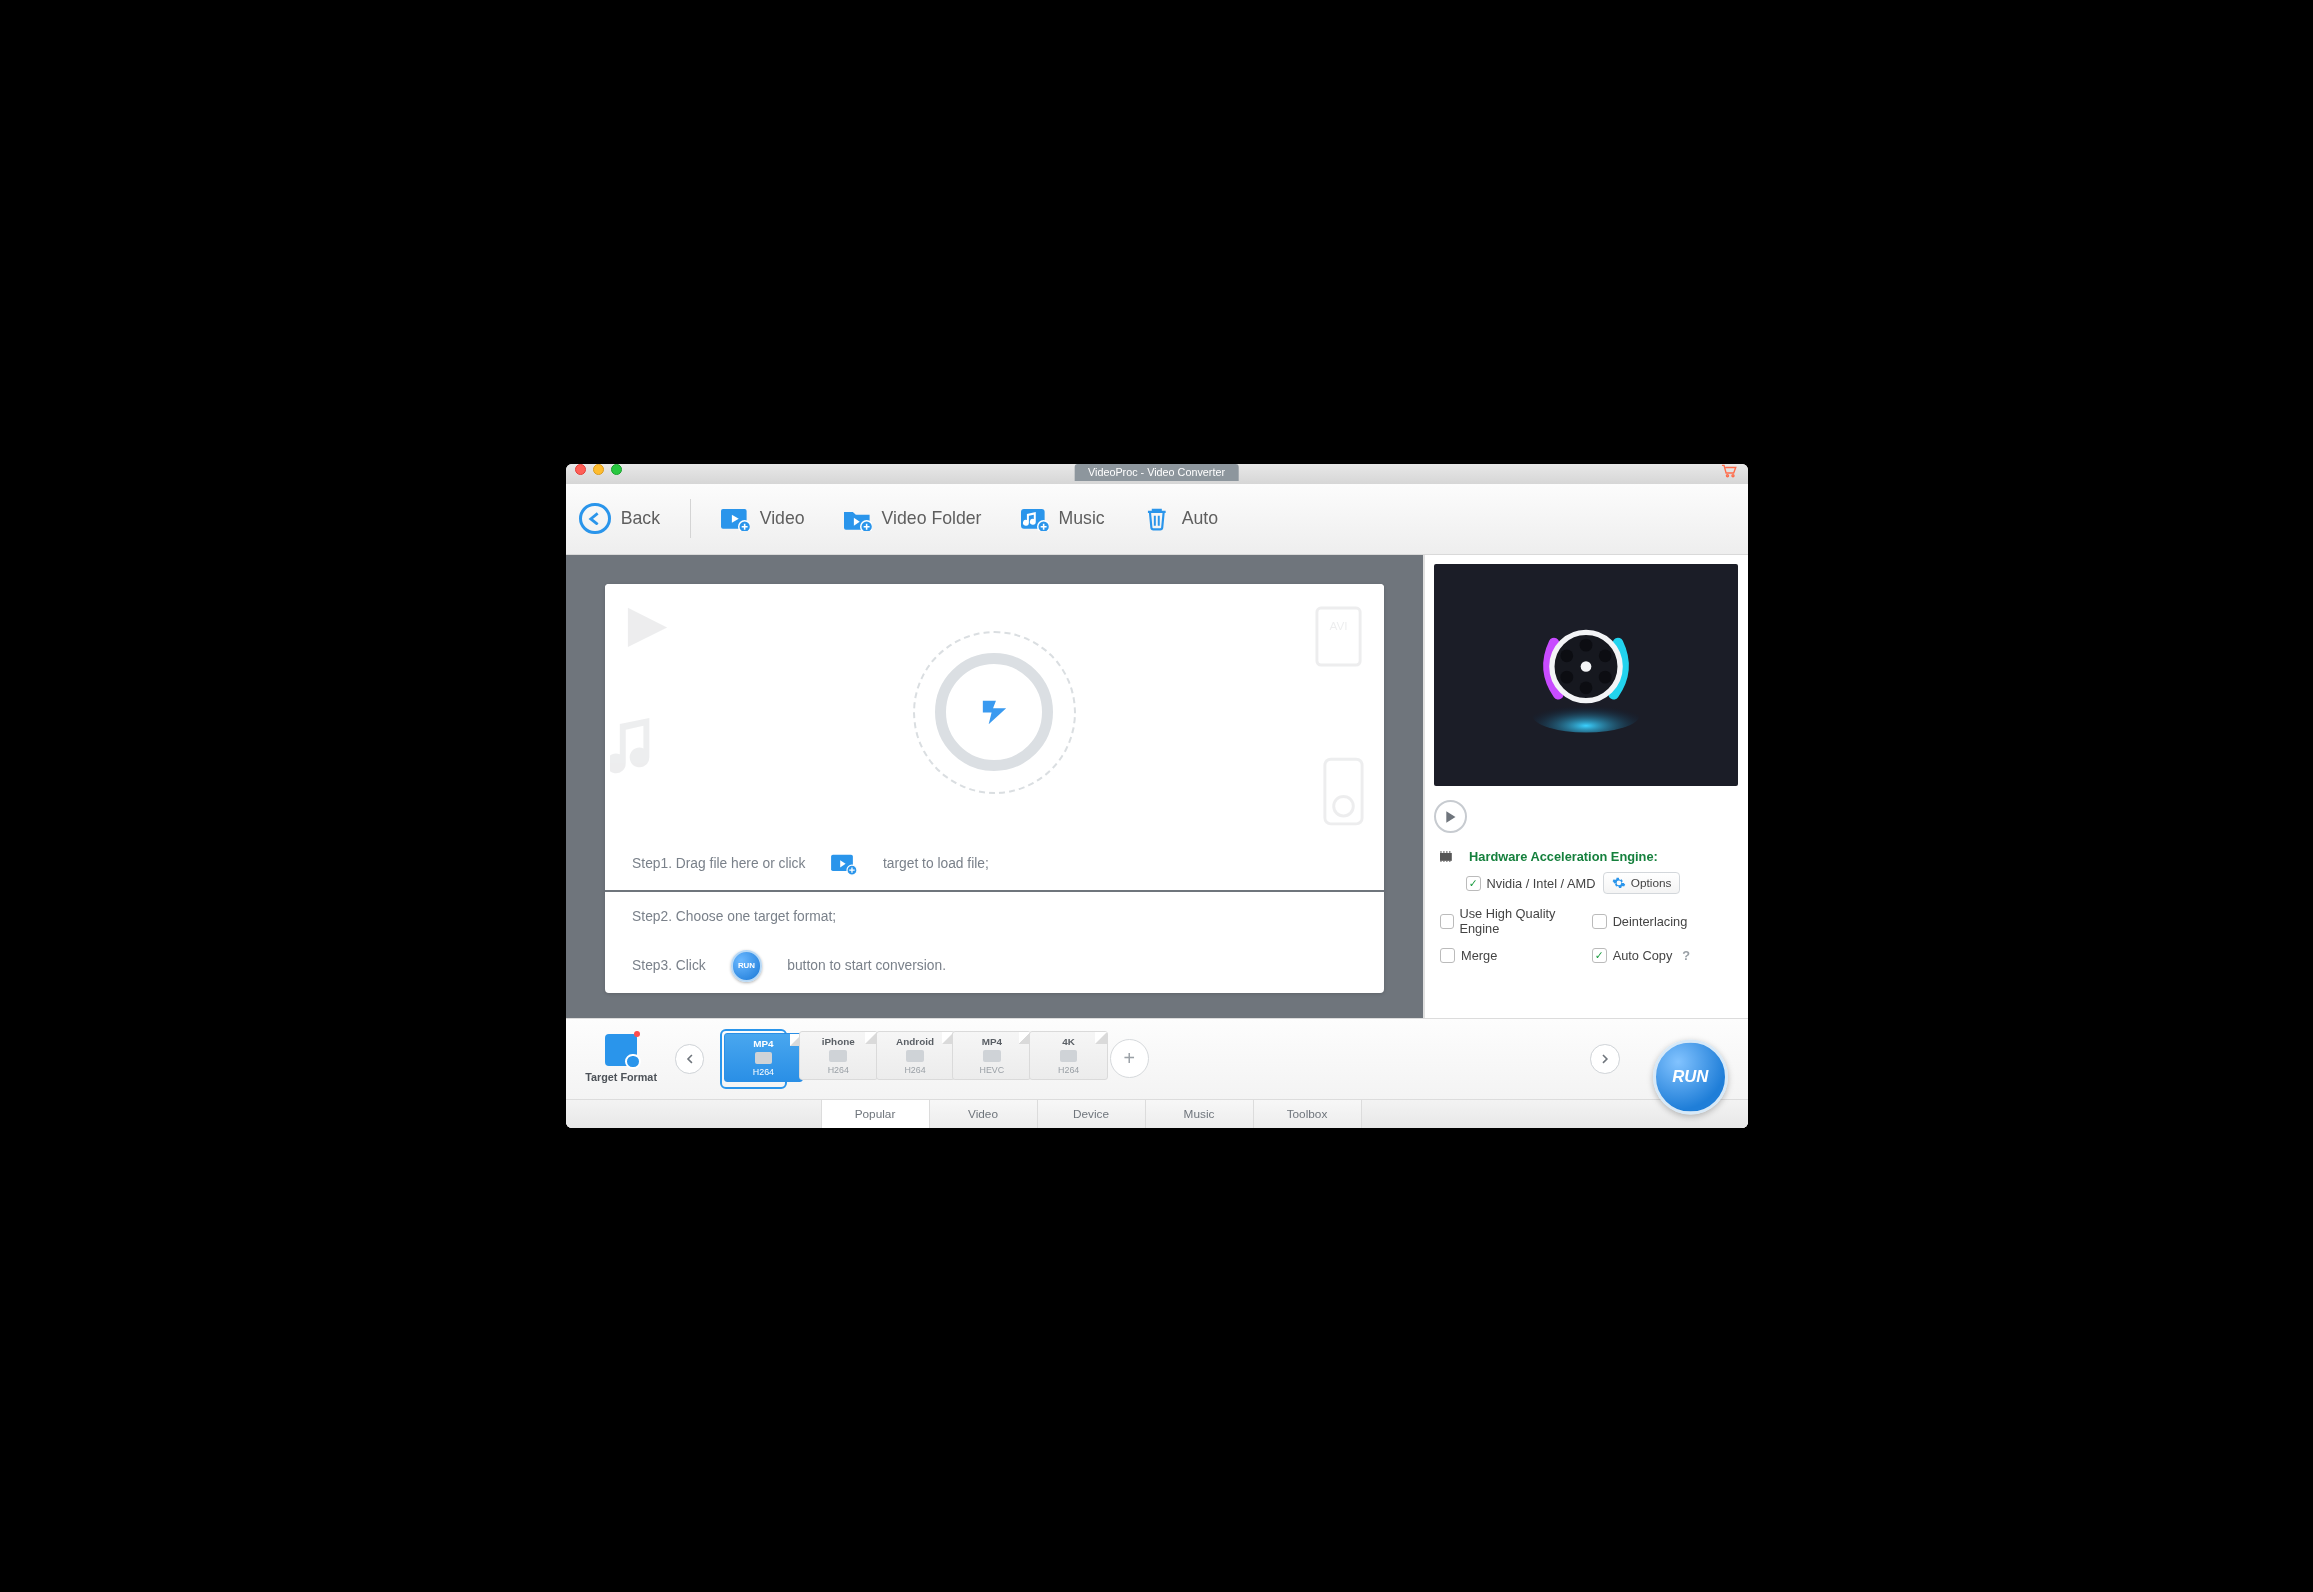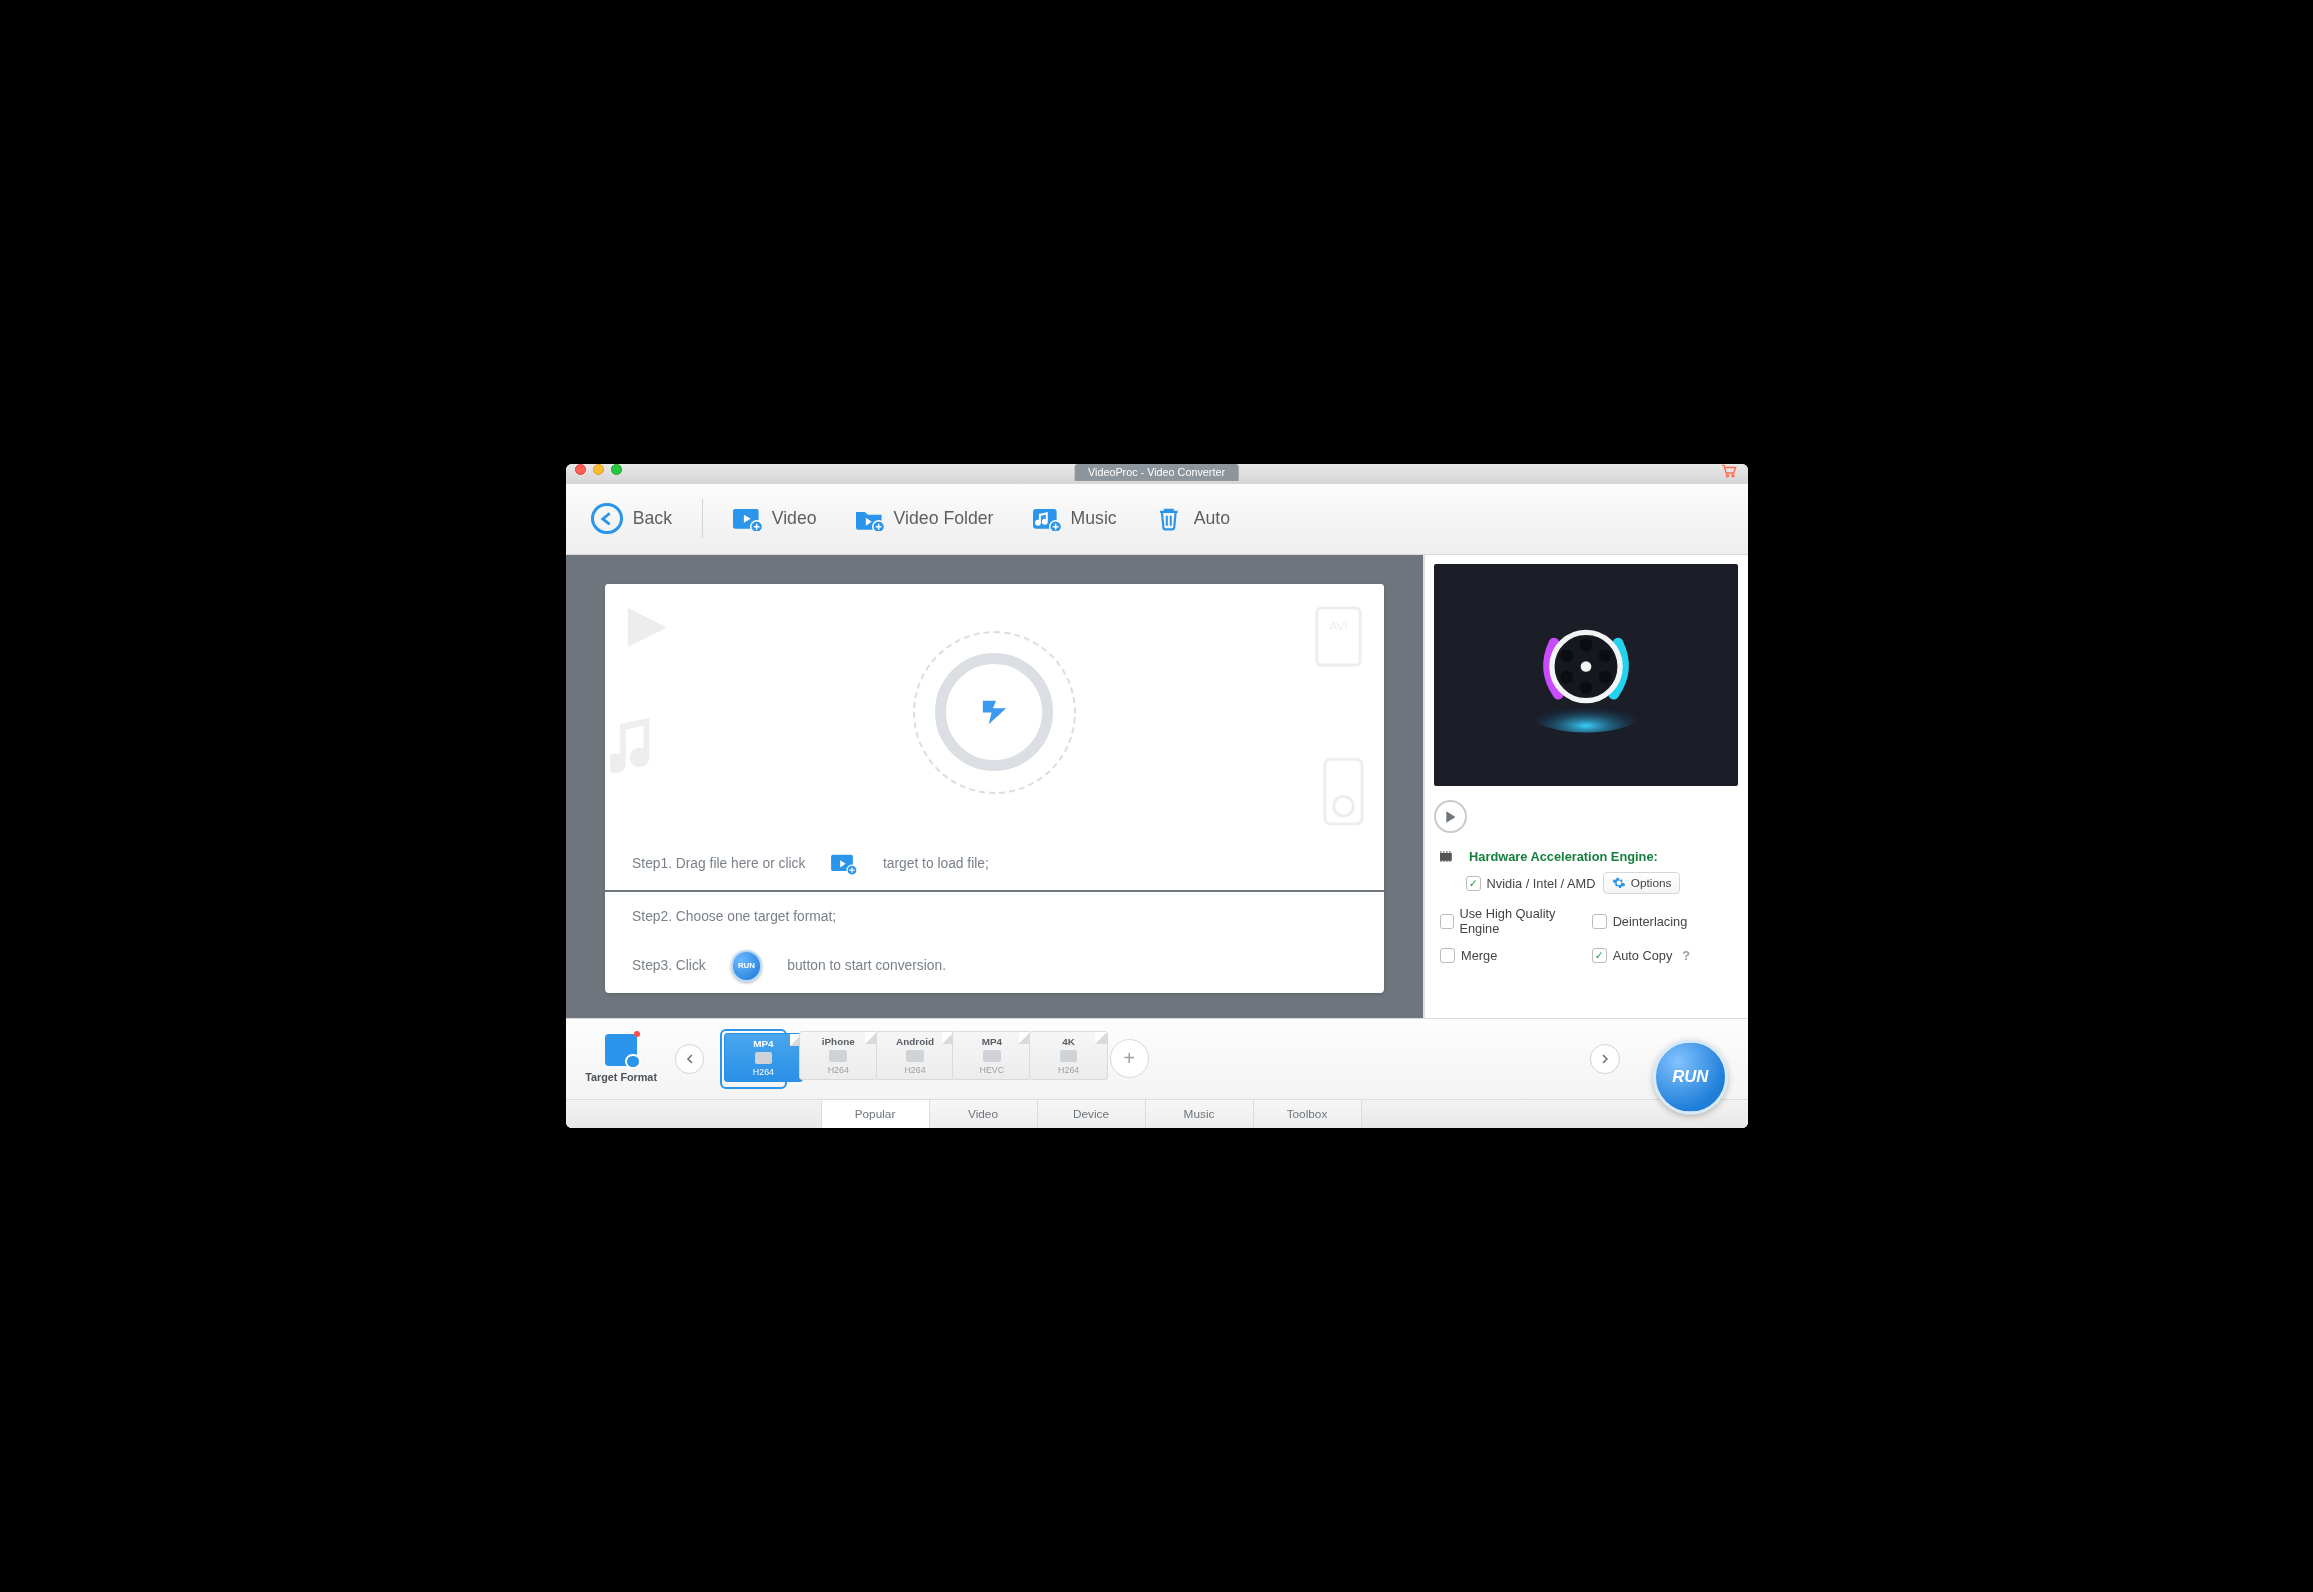--- a/index.html
+++ b/index.html
@@ -13,21 +13,21 @@
 .traffic { display: flex; gap: 6.9px; padding-left: 9.9px; }
 .tl { width: 10.8px; height: 10.8px; border-radius: 50%; }
 .tl.red { background: #ff5f57; border:1px solid #e1403a; }
 .tl.yel { background: #febc2e; border:1px solid #d89c22; }
 .tl.grn { background: #28c840; border:1px solid #1ba02f; }
 .title-pill {
   position: absolute; left: 50%; transform: translateX(-50%); background:#8d969d; color:#fff; font-size:10.8px; padding:2px 13.8px 3px; border-radius:3px 3px 0 0;
 }
 .cart { position:absolute; right:9.9px; color:#ff6b4a; }
 .toolbar {
-  height: 71px; background: linear-gradient(#fcfcfc,#eeeeee); border-bottom:1px solid #d9d9d9; display:flex; align-items:center; padding:0 12px; gap:9.9px;
+  height: 71px; background: linear-gradient(#fcfcfc,#eeeeee); border-bottom:1px solid #d9d9d9; display:flex; align-items:center; padding:0 0; gap:9.9px;
 }
 .tb-btn { display:flex; align-items:center; gap:9.9px; padding:0 13.8px; height:71px; cursor:pointer; }
 .tb-btn .lbl { font-size:17.7px; color:#5e5e5e; }
 .tb-sep { width:1px; height:39px; background:#d4d4d4; margin:0 5.9px; }
 .blue-ic { color:#2a95eb; display:flex; align-items:center; justify-content:center; }
 .back-circle { width:31.5px; height:31.5px; border:3px solid #2a95eb; border-radius:50%; display:flex; align-items:center; justify-content:center; }
 .content { display:flex; background:#6f757c; }
 .left { flex:1; padding:29.6px 39px 24.6px 39px; display:flex; flex-direction:column; }
 .right { width:325px; background:#fff; border-left:2px solid #e0e0e0; }
 .drop-card { background:#fff; border-radius:3.9px; padding:0; overflow:hidden; box-shadow:0 1px 3.9px rgba(0,0,0,0.15); }

